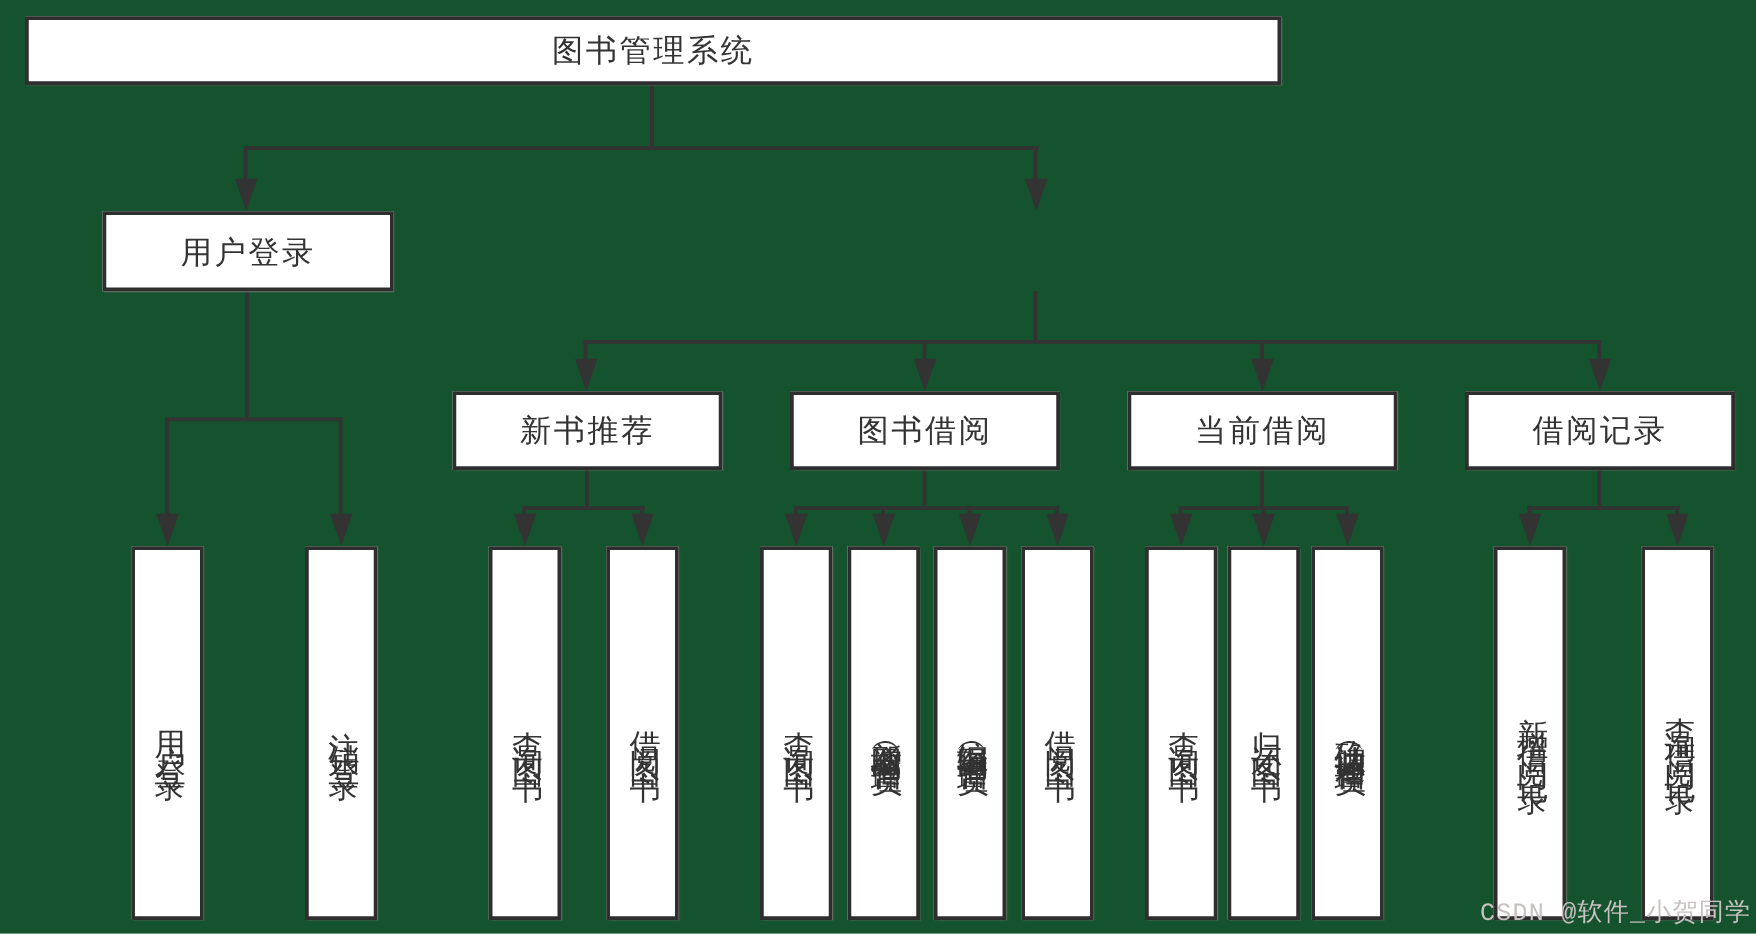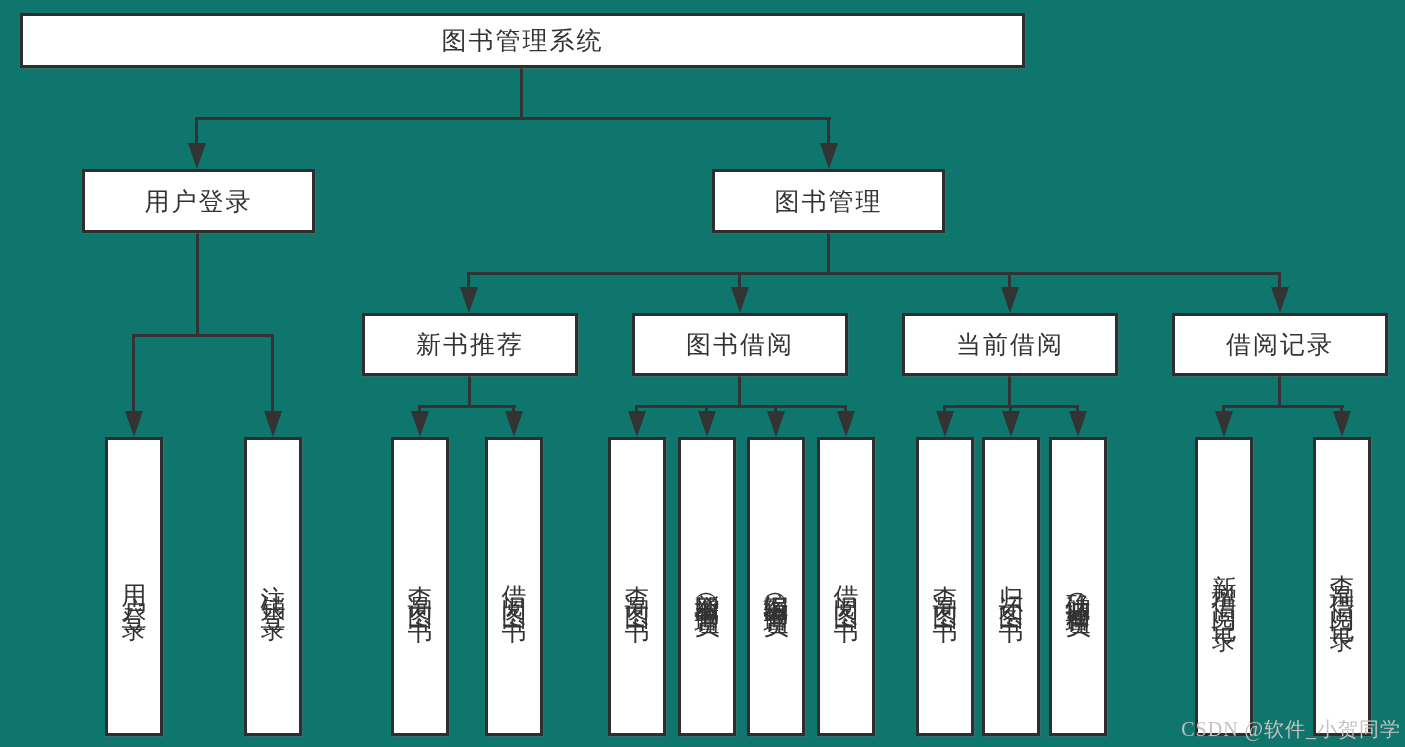--- a/index.html
+++ b/index.html
@@ -1,18 +1,18 @@
 <!DOCTYPE html>
 <html><head>
 <meta charset="utf-8">
 <style>
   html,body{margin:0;padding:0;background:#ffffff;}
   .canvas{
-    position:relative;width:1405px;height:747px;background:#0f766e;overflow:hidden;
-    font-family:Liberation Serif, serif;color:#333333;
+    position:relative;width:1405px;height:747px;background:#14532d;overflow:hidden;
+    font-family:Liberation Mono, monospace;color:#333333;
   }
   .box{
     position:absolute;box-sizing:border-box;border:3px solid #2e2e2e;background:#ffffff;
     display:flex;align-items:center;justify-content:center;
     box-shadow:1px 1px 1px rgba(110,110,110,0.35);
   }
   .hbox{font-size:25px;letter-spacing:2px;white-space:nowrap;}
   .vlabel{
     writing-mode:vertical-rl;text-orientation:mixed;
     font-size:25px;letter-spacing:11px;line-height:1;white-space:nowrap;
@@ -94,23 +94,20 @@
   <div class="vline" style="left:1340px;top:405px;height:10px;"></div>
   <div class="arrow" style="left:1333px;top:411px;"></div>
 
   <div class="box hbox" style="left:20px;top:13px;width:1005px;height:55px;">
     <span>图书管理系统</span>
   </div>
 
   <div class="box hbox" style="left:82px;top:169px;width:233px;height:64px;">
     <span>用户登录</span>
   </div>
-  <div class="box hbox" style="left:712px;top:169px;width:233px;height:64px;">
-    <span>图书管理</span>
-  </div>
 
   <div class="box hbox" style="left:362px;top:313px;width:216px;height:63px;">
     <span>新书推荐</span>
   </div>
   <div class="box hbox" style="left:902px;top:313px;width:216px;height:63px;">
     <span>当前借阅</span>
   </div>
   <div class="box hbox" style="left:632px;top:313px;width:216px;height:63px;">
     <span>图书借阅</span>
   </div>

